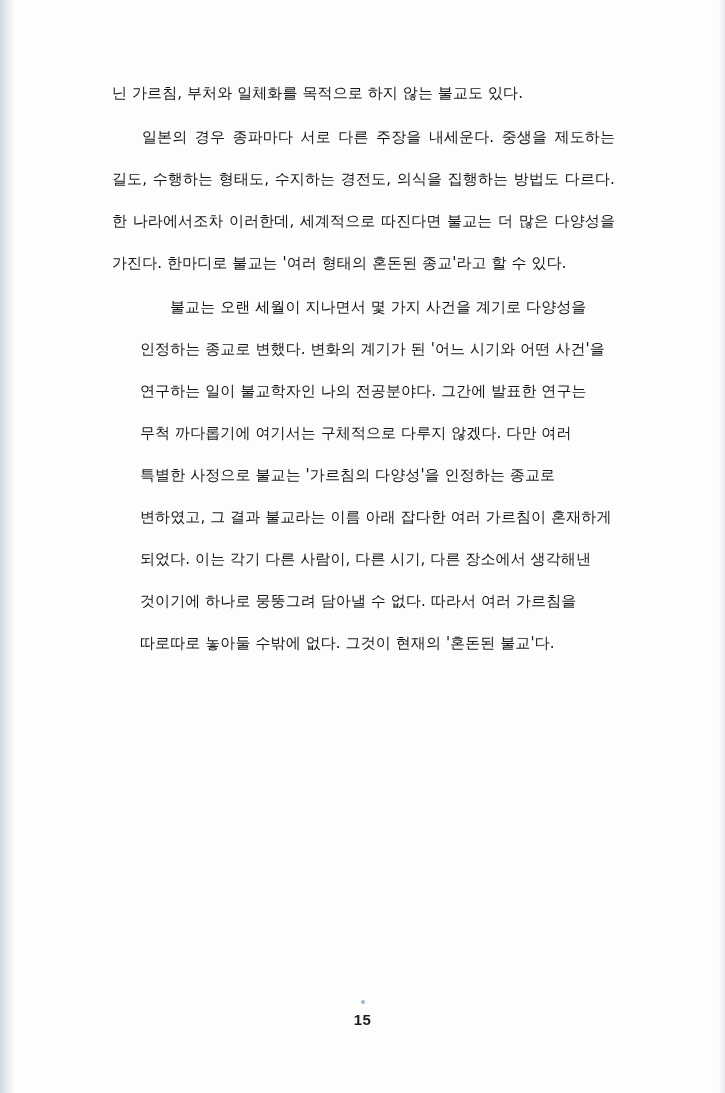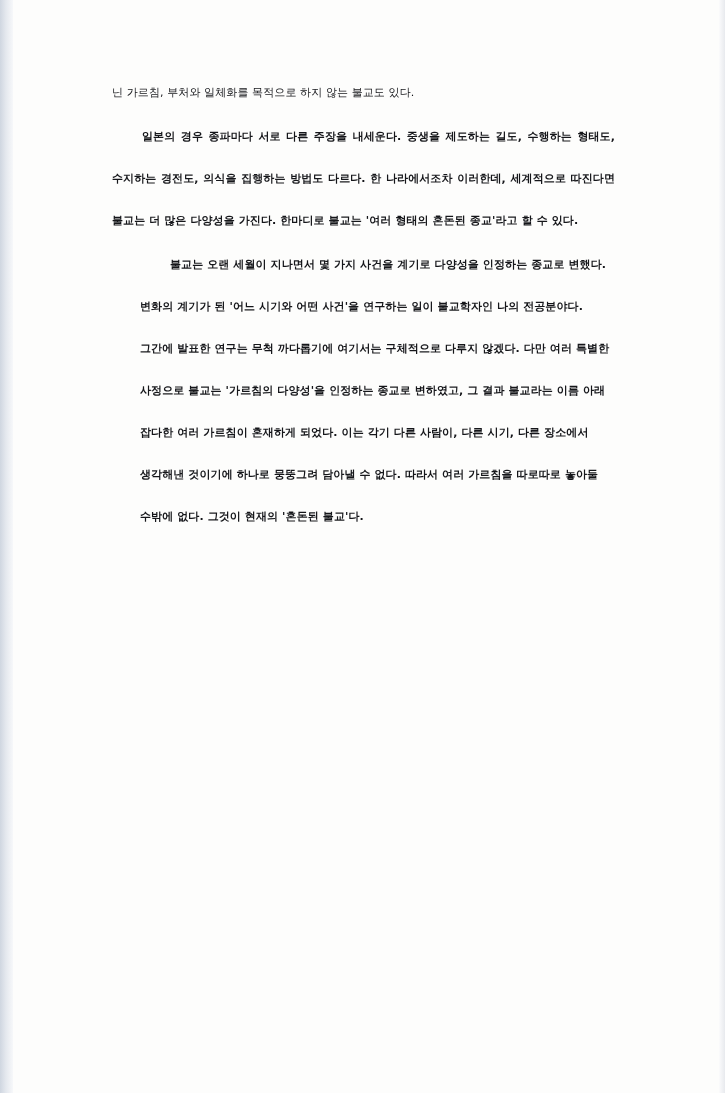--- a/index.html
+++ b/index.html
@@ -37,31 +37,30 @@
     background: linear-gradient(to left, #e8eaee 0%, #fbfbfc 100%);
   }
   .text-block {
     position: absolute;
     left: 112px;
     top: 72px;
     width: 503px;
   }
   .para {
     margin: 0 0 2px 0;
-    font-size: 11px;
+    font-size: 15px;
     line-height: 42px;
     color: #15161a;
     text-align: justify;
     text-justify: inter-character;
     word-break: keep-all;
     letter-spacing: 0.1px;
   }
   .para.indent {
     text-indent: 30px;
-    font-weight: bold;
   }
   .para.last {
     text-align: left;
     margin-left: 28px;
   }
   .page-footer {
     position: absolute;
     left: 0;
     top: 1000px;
     width: 725px;
@@ -90,14 +89,18 @@
 
   <div class="left-edge"></div>
   <div class="right-edge"></div>
 
   <div class="text-block">
     <p class="para">닌 가르침, 부처와 일체화를 목적으로 하지 않는 불교도 있다.</p>
     <p class="para indent">일본의 경우 종파마다 서로 다른 주장을 내세운다. 중생을 제도하는 길도, 수행하는 형태도, 수지하는 경전도, 의식을 집행하는 방법도 다르다. 한 나라에서조차 이러한데, 세계적으로 따진다면 불교는 더 많은 다양성을 가진다. 한마디로 불교는 '여러 형태의 혼돈된 종교'라고 할 수 있다.</p>
     <p class="para indent last">불교는 오랜 세월이 지나면서 몇 가지 사건을 계기로 다양성을 인정하는 종교로 변했다. 변화의 계기가 된 '어느 시기와 어떤 사건'을 연구하는 일이 불교학자인 나의 전공분야다. 그간에 발표한 연구는 무척 까다롭기에 여기서는 구체적으로 다루지 않겠다. 다만 여러 특별한 사정으로 불교는 '가르침의 다양성'을 인정하는 종교로 변하였고, 그 결과 불교라는 이름 아래 잡다한 여러 가르침이 혼재하게 되었다. 이는 각기 다른 사람이, 다른 시기, 다른 장소에서 생각해낸 것이기에 하나로 뭉뚱그려 담아낼 수 없다. 따라서 여러 가르침을 따로따로 놓아둘 수밖에 없다. 그것이 현재의 '혼돈된 불교'다.</p>
   </div>
 
+  <div class="page-footer">
+    <span class="footer-dot"></span>
+    <span class="page-number">15</span>
+  </div>
 
 </div>
 
 </body></html>

